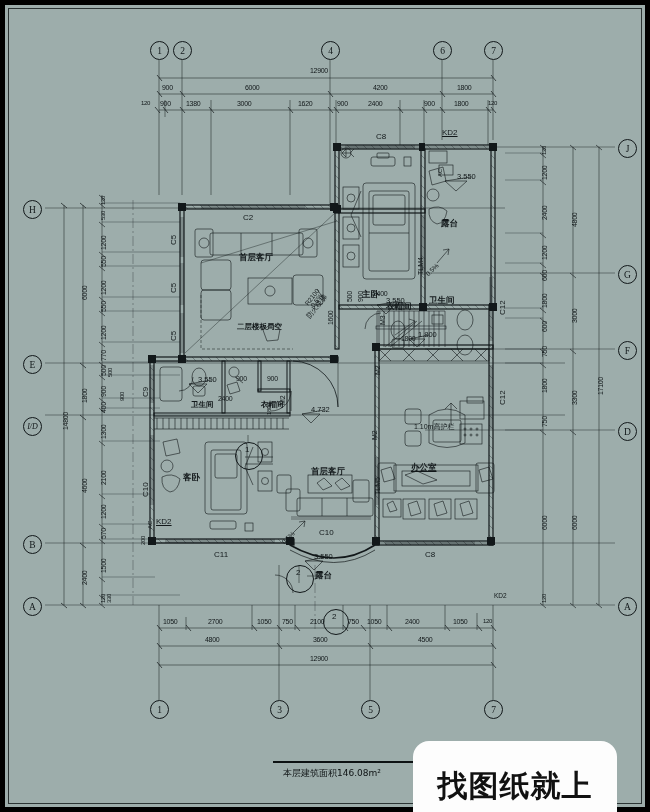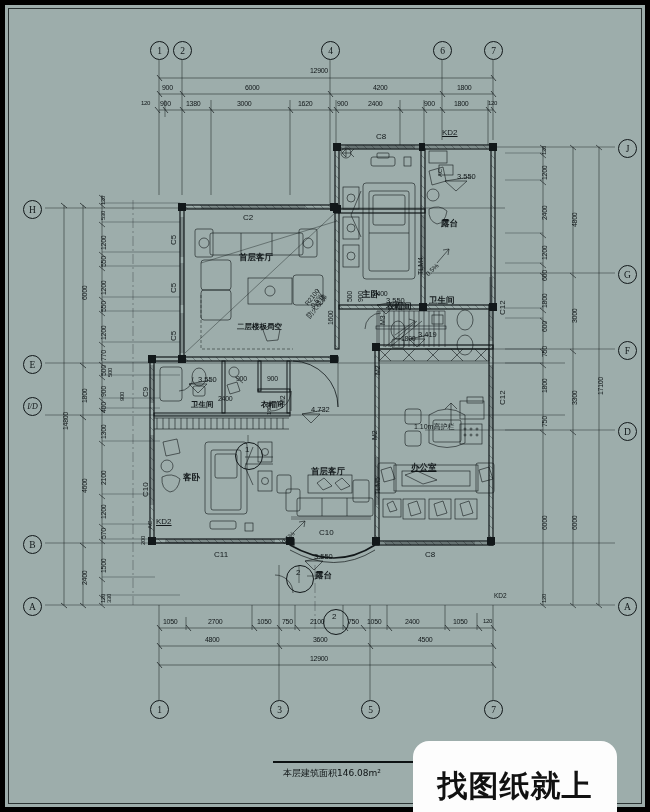--- a/index.html
+++ b/index.html
@@ -808,21 +808,21 @@
     <div class="bub" style="left:428px;top:36px;">6</div>
     <div class="bub" style="left:479px;top:36px;">7</div>
 
     <div class="bub" style="left:145px;top:695px;">1</div>
     <div class="bub" style="left:265px;top:695px;">3</div>
     <div class="bub" style="left:356px;top:695px;">5</div>
     <div class="bub" style="left:479px;top:695px;">7</div>
 
     <div class="bub" style="left:18px;top:195px;">H</div>
     <div class="bub" style="left:18px;top:350px;">E</div>
-    <div class="bub sm" style="left:18px;top:392px;font-style:italic;">I/D</div>
+    <div class="bub sm" style="left:18px;top:412px;font-style:italic;">I/D</div>
     <div class="bub" style="left:18px;top:530px;">B</div>
     <div class="bub" style="left:18px;top:592px;">A</div>
 
     <div class="bub" style="left:613px;top:134px;">J</div>
     <div class="bub" style="left:613px;top:260px;">G</div>
     <div class="bub" style="left:613px;top:336px;">F</div>
     <div class="bub" style="left:613px;top:417px;">D</div>
     <div class="bub" style="left:613px;top:592px;">A</div>
 
     <div class="cir" style="left:230px;top:437px;width:26px;height:26px;"></div>
@@ -945,21 +945,21 @@
     <div class="txt room" style="left:178px;top:468px;">客卧</div>
     <div class="txt room" style="left:306px;top:462px;">首层客厅</div>
     <div class="txt room" style="left:406px;top:458px;text-decoration:underline;">办公室</div>
     <div class="txt room" style="left:310px;top:566px;">露台</div>
 
     <div class="txt elev" style="left:452px;top:168px;">3.550</div>
     <div class="txt elev" style="left:381px;top:292px;">3.550</div>
     <div class="txt elev" style="left:193px;top:371px;">3.550</div>
     <div class="txt elev" style="left:309px;top:548px;">3.550</div>
     <div class="txt elev" style="left:306px;top:401px;">4.732</div>
-    <div class="txt elev" style="left:413px;top:326px;">3.419</div>
+    <div class="txt elev" style="left:413px;top:326px;">1.800</div>
 
     <div class="txt" style="left:420px;top:268px;font-size:6.5px;transform-origin:0 0;transform:rotate(-45deg);">0.5%</div>
     <div class="txt" style="left:276px;top:536px;font-size:6.5px;transform-origin:0 0;transform:rotate(-45deg);">0.5%</div>
     <div class="txt" style="left:305px;top:300px;font-size:6.5px;transform-origin:0 0;transform:rotate(-55deg);">0.5%</div>
 
     <div class="txt" style="left:409px;top:418px;font-size:7px;">1.10m高护栏</div>
     <div class="txt" style="left:300px;top:310px;font-size:7px;transform-origin:0 0;transform:rotate(-52deg);">防火楼梯</div>
     <div class="txt" style="left:299px;top:298px;font-size:6.5px;transform-origin:0 0;transform:rotate(-52deg);">R2100</div>
 
     <div class="txt dim" style="left:231px;top:370px;">900</div>

